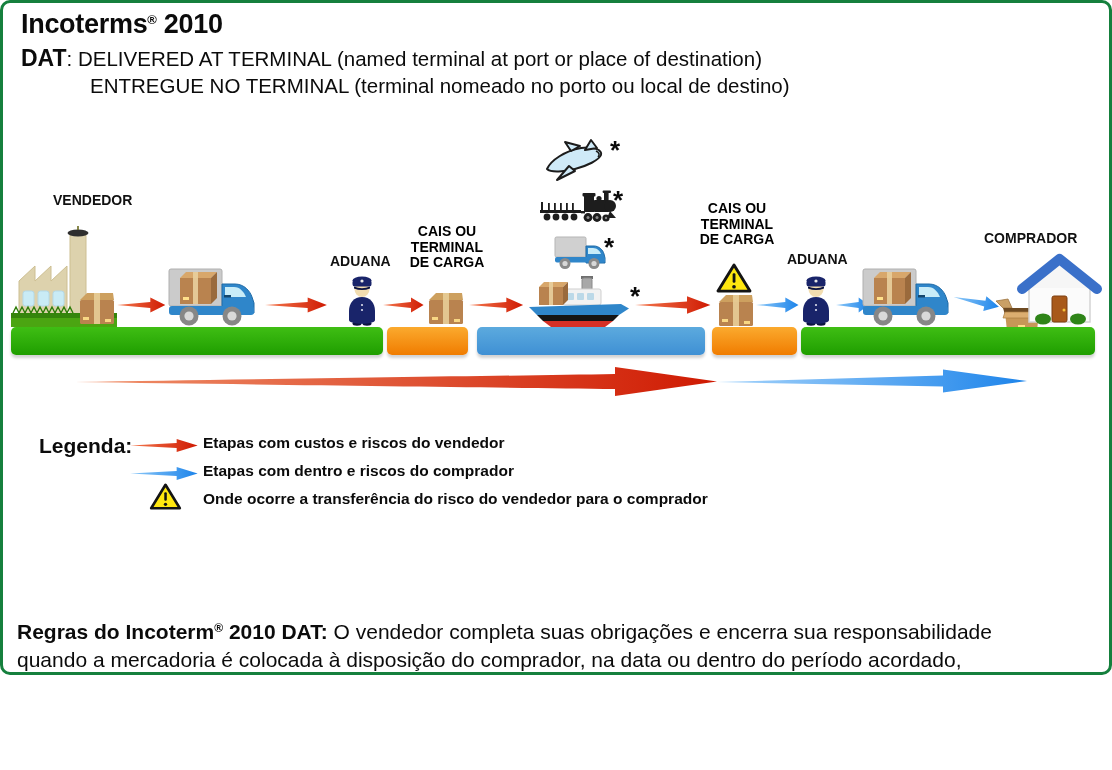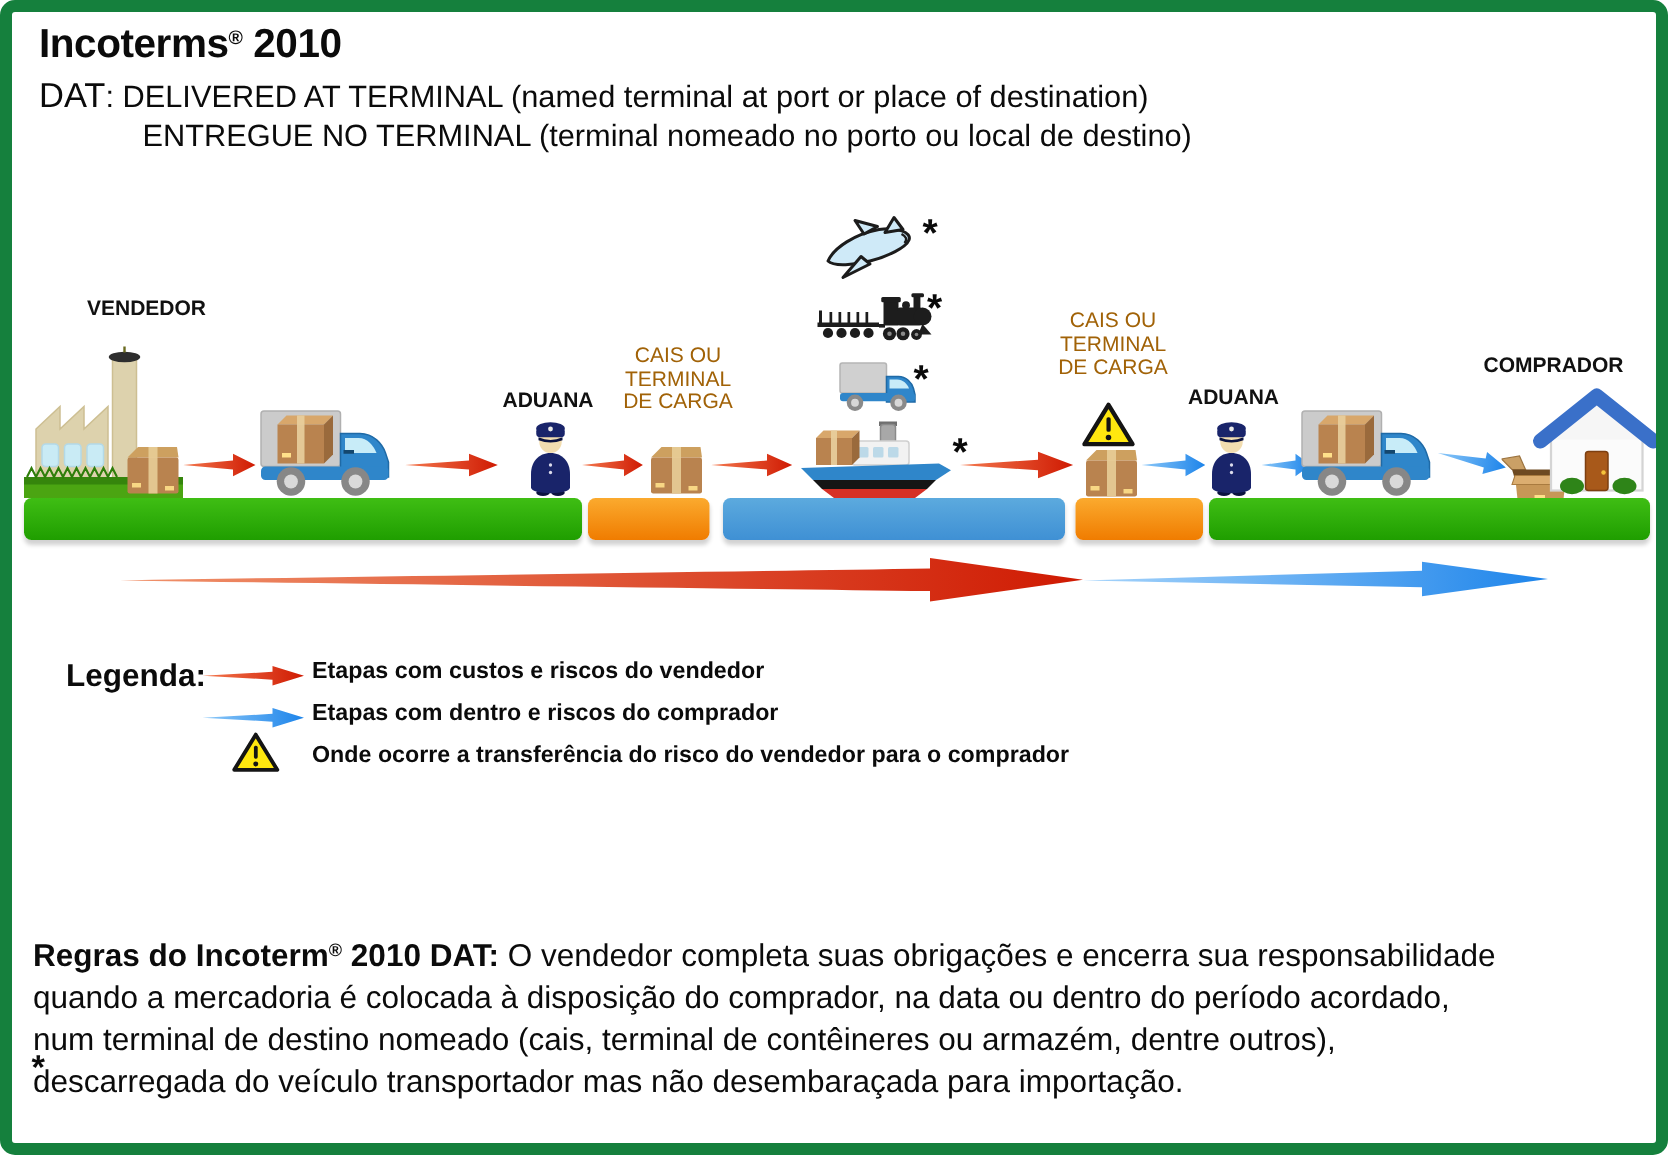--- a/index.html
+++ b/index.html
@@ -1,26 +1,26 @@
 <!DOCTYPE html>
 <html><head>
 <meta charset="utf-8">
 <style>
   html,body{margin:0;padding:0;background:#fff;}
-  .frame{position:relative;width:1112px;height:770px;background:#fff;border:8px solid #15803d;
+  .frame{position:relative;width:1112px;height:675px;background:#fff;border:3px solid #15803d;
          border-radius:10px;box-sizing:border-box;overflow:hidden;
          font-family:"Liberation Sans",sans-serif;color:#0b0b0b;}
   .abs{position:absolute;}
   .title{position:absolute;left:18px;top:6px;font-size:27px;font-weight:700;letter-spacing:-0.3px;}
   .title .reg{font-size:13px;vertical-align:9px;}
   .sub1{position:absolute;left:18px;top:42px;font-size:20.5px;white-space:nowrap;}
-  .sub1 .code{font-weight:400;font-size:23px;}
+  .sub1 .code{font-weight:700;font-size:23px;}
   .sub2{position:absolute;left:87px;top:71px;font-size:20.5px;white-space:nowrap;}
   .lbl{position:absolute;font-weight:700;font-size:14px;color:#111;white-space:nowrap;}
-  .lbl3{position:absolute;font-weight:400;font-size:14px;color:#a16207;text-align:center;line-height:15.5px;}
+  .lbl3{position:absolute;font-weight:700;font-size:14px;color:#000000;text-align:center;line-height:15.5px;}
   .ast{position:absolute;font-weight:700;font-size:26px;color:#0a0a0a;line-height:1;}
   .bar{position:absolute;top:324px;height:28px;border-radius:5px;box-shadow:0 3px 3px rgba(0,0,0,0.18);}
   .bar.green{background:linear-gradient(#3fbe14,#1f9e00);}
   .bar.orange{background:linear-gradient(#fbaa2e,#f07c00);}
   .bar.blue{background:linear-gradient(#5caade,#3f90d4);}
   .legend-title{position:absolute;left:36px;top:431px;font-size:21px;font-weight:700;}
   .lg-label{position:absolute;left:200px;font-weight:700;font-size:15.5px;white-space:nowrap;}
   .rules{position:absolute;left:14px;top:587px;width:1088px;font-size:21px;line-height:28px;margin-top:24px;}
   .rules .lead{font-weight:700;}
   .rules .reg{font-size:12px;vertical-align:7px;font-weight:700;}

